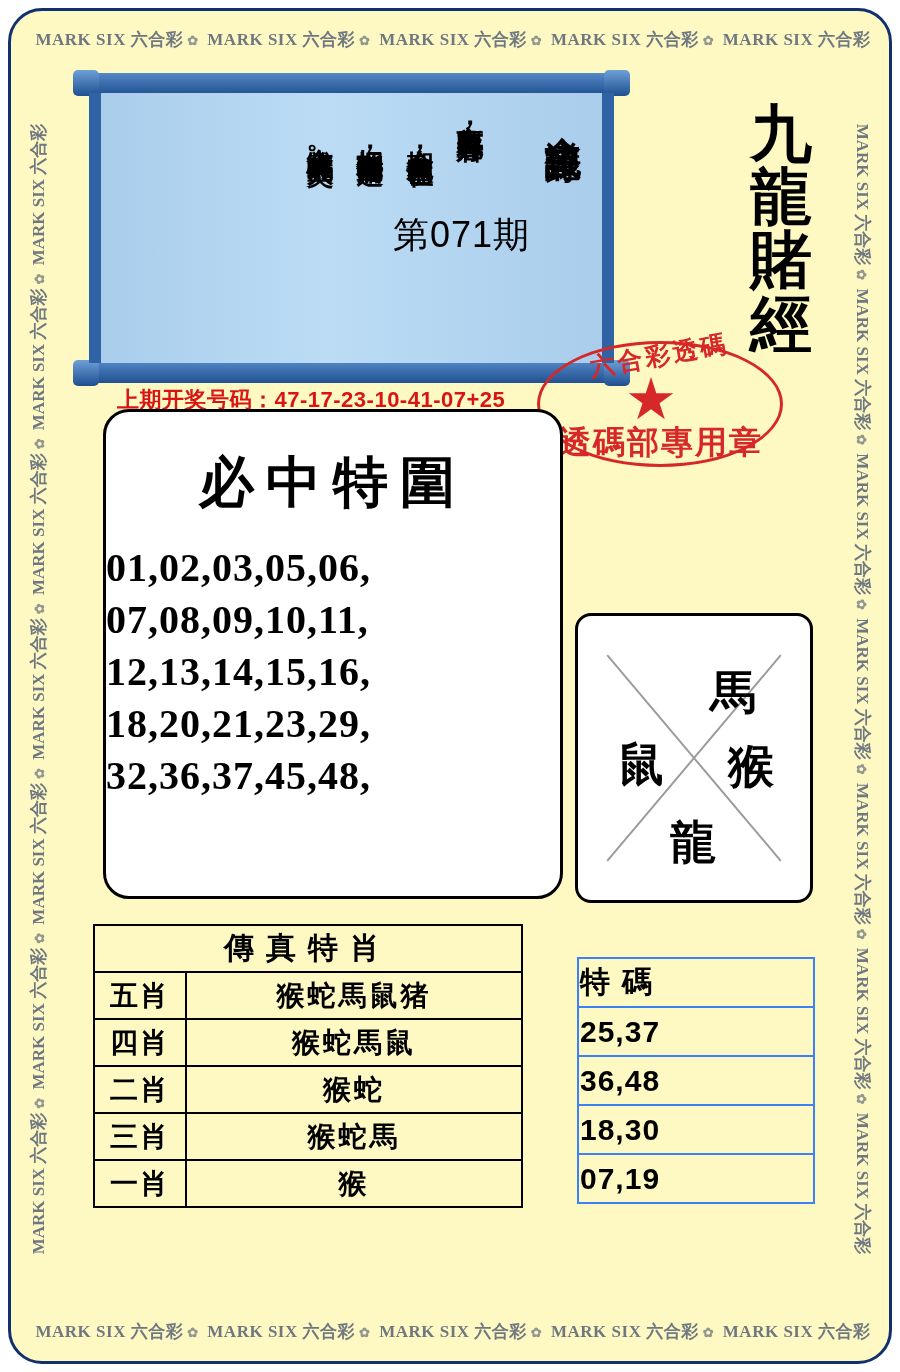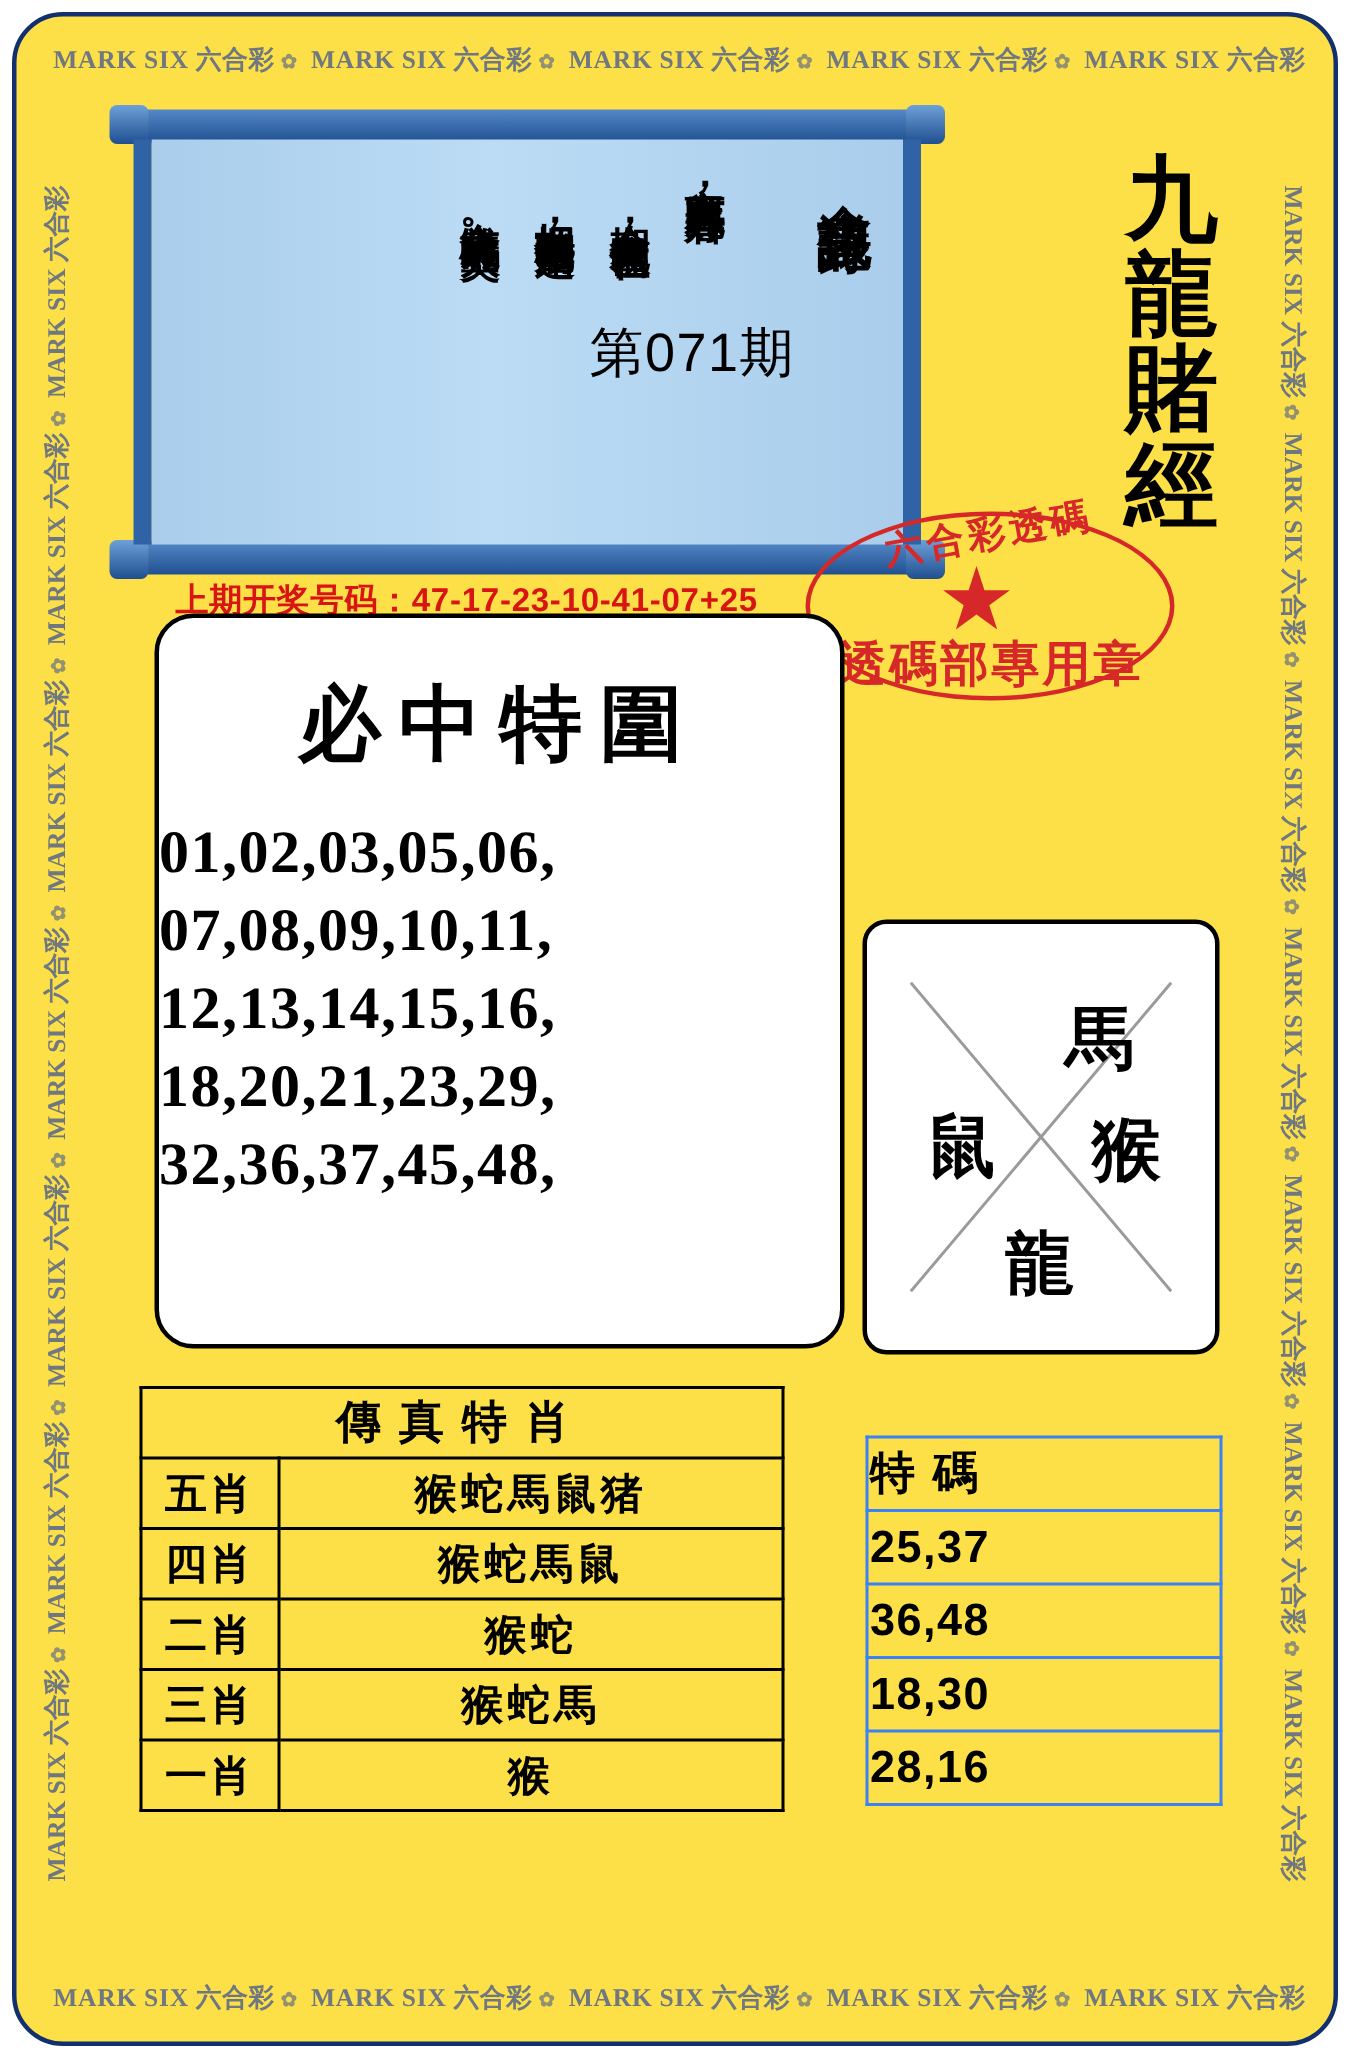--- a/index.html
+++ b/index.html
@@ -17,21 +17,21 @@
 
   
   #card {
     position: absolute;
     left: 8px;
     top: 8px;
     width: 884px;
     height: 1356px;
     border: 3px solid #12306e;
     border-radius: 34px;
-    background: #fde047;
+    background: #fef9c3;
     box-sizing: border-box;
     overflow: hidden;
   }
 
   
   .strip {
     position: absolute;
     color: #6f7780;
     font-family: "Liberation Serif", serif;
     font-weight: bold;
@@ -472,19 +472,19 @@
       <tr>
         <td>25,37</td>
       </tr>
       <tr>
         <td>36,48</td>
       </tr>
       <tr>
         <td>18,30</td>
       </tr>
       <tr>
-        <td>28,16</td>
+        <td>07,19</td>
       </tr>
     </tbody>
       </table>
 
   </div>
 </div>
 
 </body></html>

